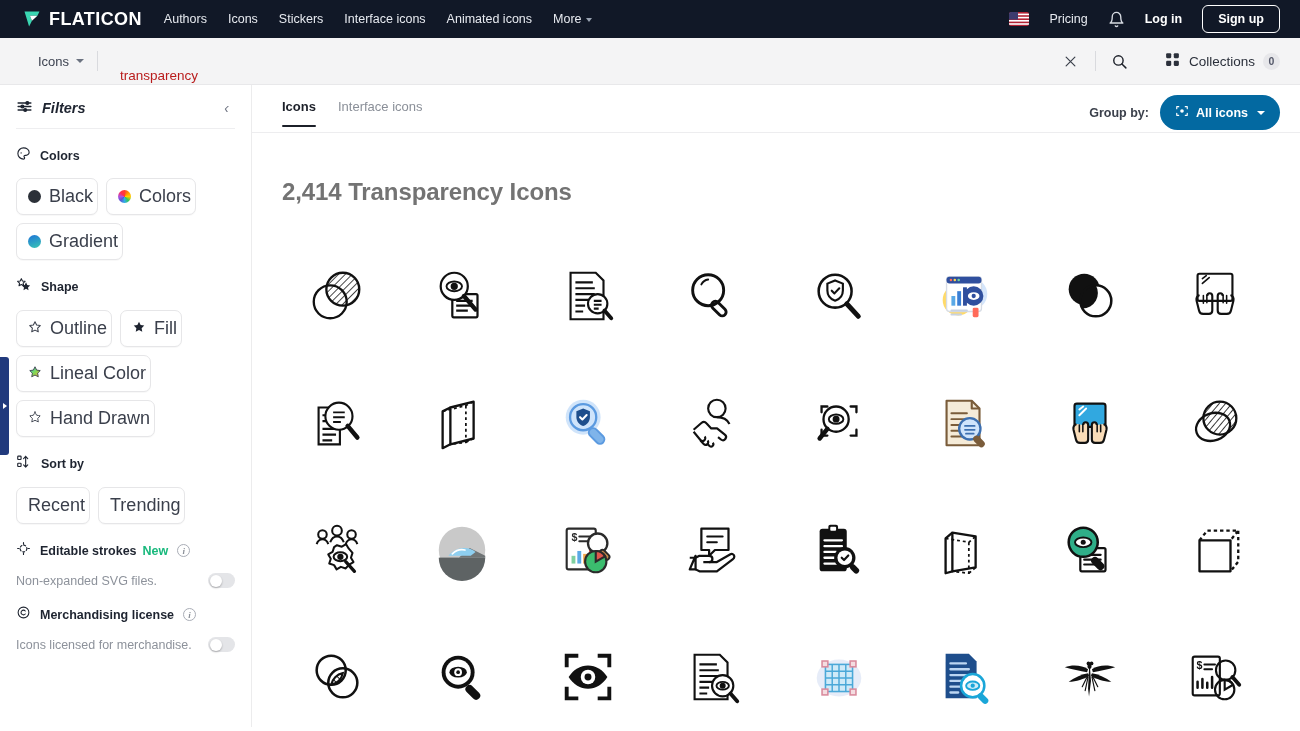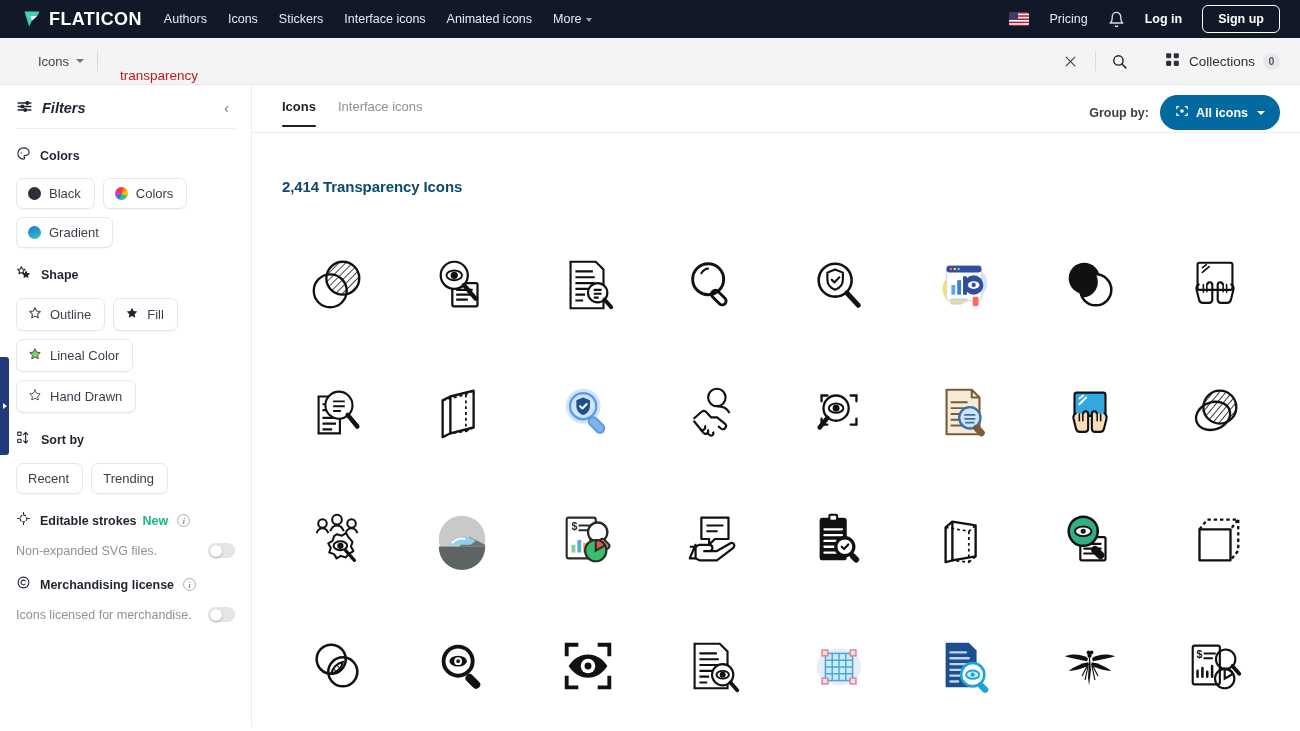--- a/index.html
+++ b/index.html
@@ -124,21 +124,21 @@
   .info-i {
     width: 13px; height: 13px; border: 1.2px solid #a9adb6; border-radius: 50%;
     font-size: 9px; color: #8b9098; display: inline-flex; align-items: center;
     justify-content: center; font-style: italic; font-weight: 700; cursor: pointer;
     font-family: "Liberation Serif", serif;
   }
   .chips { display: flex; flex-wrap: wrap; gap: 8px; }
   .chip {
     display: inline-flex; align-items: center; gap: 8px;
     border: 1px solid #e6e6e8; border-radius: 7px; background: #fff;
-    padding: 7px 13px 7px 11px; font-size: 13px; color: #3a3f4b; cursor: pointer;
+    padding: 7px 4px 7px 11px; font-size: 18px; color: #3a3f4b; cursor: pointer;
     box-shadow: 0 1px 1px rgba(0,0,0,.03);
   }
   .dot { width: 13px; height: 13px; border-radius: 50%; flex: 0 0 13px; }
   .dot-black { background: #2b3038; }
   .dot-colors {
     background: conic-gradient(#ff3b30, #ff9500, #ffcc00, #34c759, #32ade6, #5856d6, #af52de, #ff2d55, #ff3b30);
   }
   .dot-gradient { background: linear-gradient(160deg, #1e74d8 0%, #39c6b4 100%); }
   .toggle-row {
     display: flex; align-items: center; justify-content: space-between;
@@ -179,21 +179,21 @@
     background: #0369a1; color: #fff; border-radius: 20px; border: none;
     font-size: 12.5px; font-weight: 700; padding: 9px 15px; cursor: pointer;
     display: flex; align-items: center; gap: 7px;
     font-family: "Liberation Sans", sans-serif;
   }
   .caret-w {
     width: 0; height: 0; border-left: 4px solid transparent;
     border-right: 4px solid transparent; border-top: 4.5px solid #fff; margin-left: 2px;
   }
   .results-title {
-    font-size: 15px; font-weight: 700; color: #0c4a6e;
+    font-size: 24px; font-weight: 700; color: #737373;
     padding: 45px 0 0 30px; letter-spacing: -.1px;
   }
   .grid {
     display: grid; grid-template-columns: repeat(8, 1fr);
     padding: 26px 22px 0 22px; row-gap: 0;
   }
   .cell {
     height: 127px; display: flex; align-items: center; justify-content: center;
     cursor: pointer; border-radius: 6px;
   }

